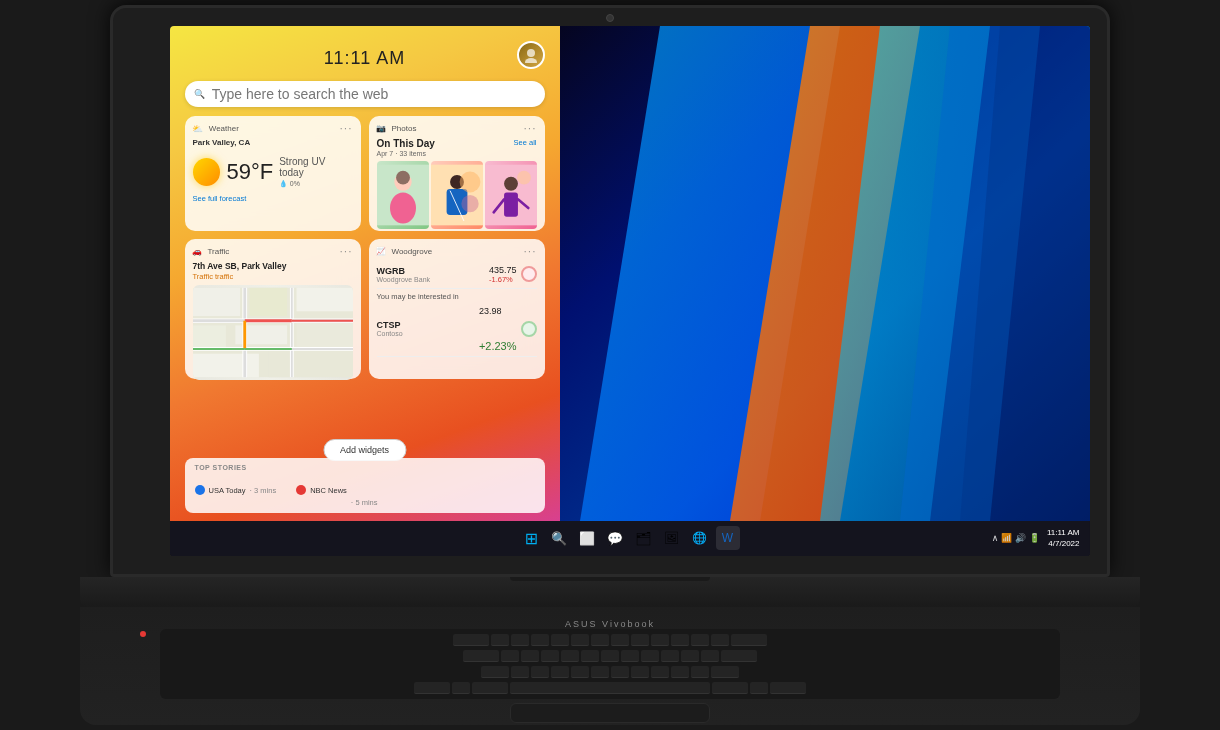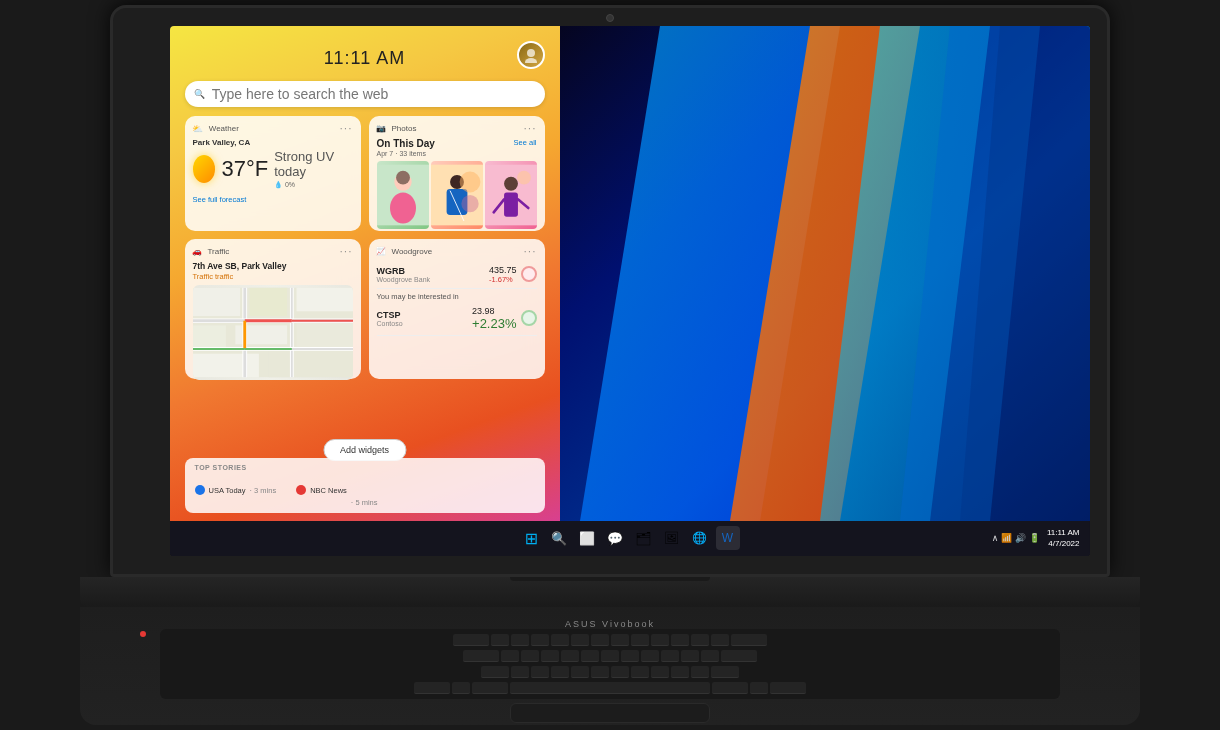--- a/index.html
+++ b/index.html
@@ -195,21 +195,21 @@
 
     
     .weather-widget {
       height: 115px;
     }
 
     .weather-location {
       font-size: 8px;
       color: #333;
       font-weight: 600;
-      margin-bottom: 2px;
+      margin-bottom: 9px;
     }
 
     .weather-temp-row {
       display: flex;
       align-items: center;
       gap: 6px;
       margin-bottom: 2px;
     }
 
     .weather-icon {
@@ -220,21 +220,21 @@
       box-shadow: 0 0 8px rgba(255,200,0,0.6);
     }
 
     .weather-temp {
       font-size: 22px;
       font-weight: 300;
       color: #222;
     }
 
     .weather-desc {
-      font-size: 13px;
+      font-size: 10px;
       color: #555;
     }
 
     .weather-detail {
       font-size: 7px;
       color: #666;
       margin-top: 2px;
     }
 
     .weather-link {
@@ -365,25 +365,26 @@
 
     .stock-change-neg {
       font-size: 7.5px;
       color: #d32f2f;
       display: flex;
       align-items: center;
       gap: 2px;
     }
 
     .stock-change-pos {
-      font-size: 13px;
+      font-size: 11px;
       color: #2e7d32;
       display: flex;
       align-items: center;
       gap: 2px;
+      margin-top: 24px;
     }
 
     .stock-indicator-red {
       width: 16px;
       height: 16px;
       border-radius: 50%;
       background: #ffebee;
       border: 2px solid #ef9a9a;
     }
 
@@ -683,21 +684,21 @@
                 <div class="widget-title">
                   <span class="cloud-icon">⛅</span>
                   <span>Weather</span>
                 </div>
                 <div class="widget-menu">···</div>
               </div>
               <div class="weather-location">Park Valley, CA</div>
               <div class="weather-temp-row">
                 <div class="weather-icon"></div>
                 <div>
-                  <div class="weather-temp">37°F</div>
+                  <div class="weather-temp">59°F</div>
                 </div>
                 <div>
                   <div class="weather-desc">Strong UV today</div>
                   <div class="weather-detail">
                     💧 <span>0%</span>
                   </div>
                 </div>
               </div>
               <a class="weather-link">See full forecast</a>
             </div>

